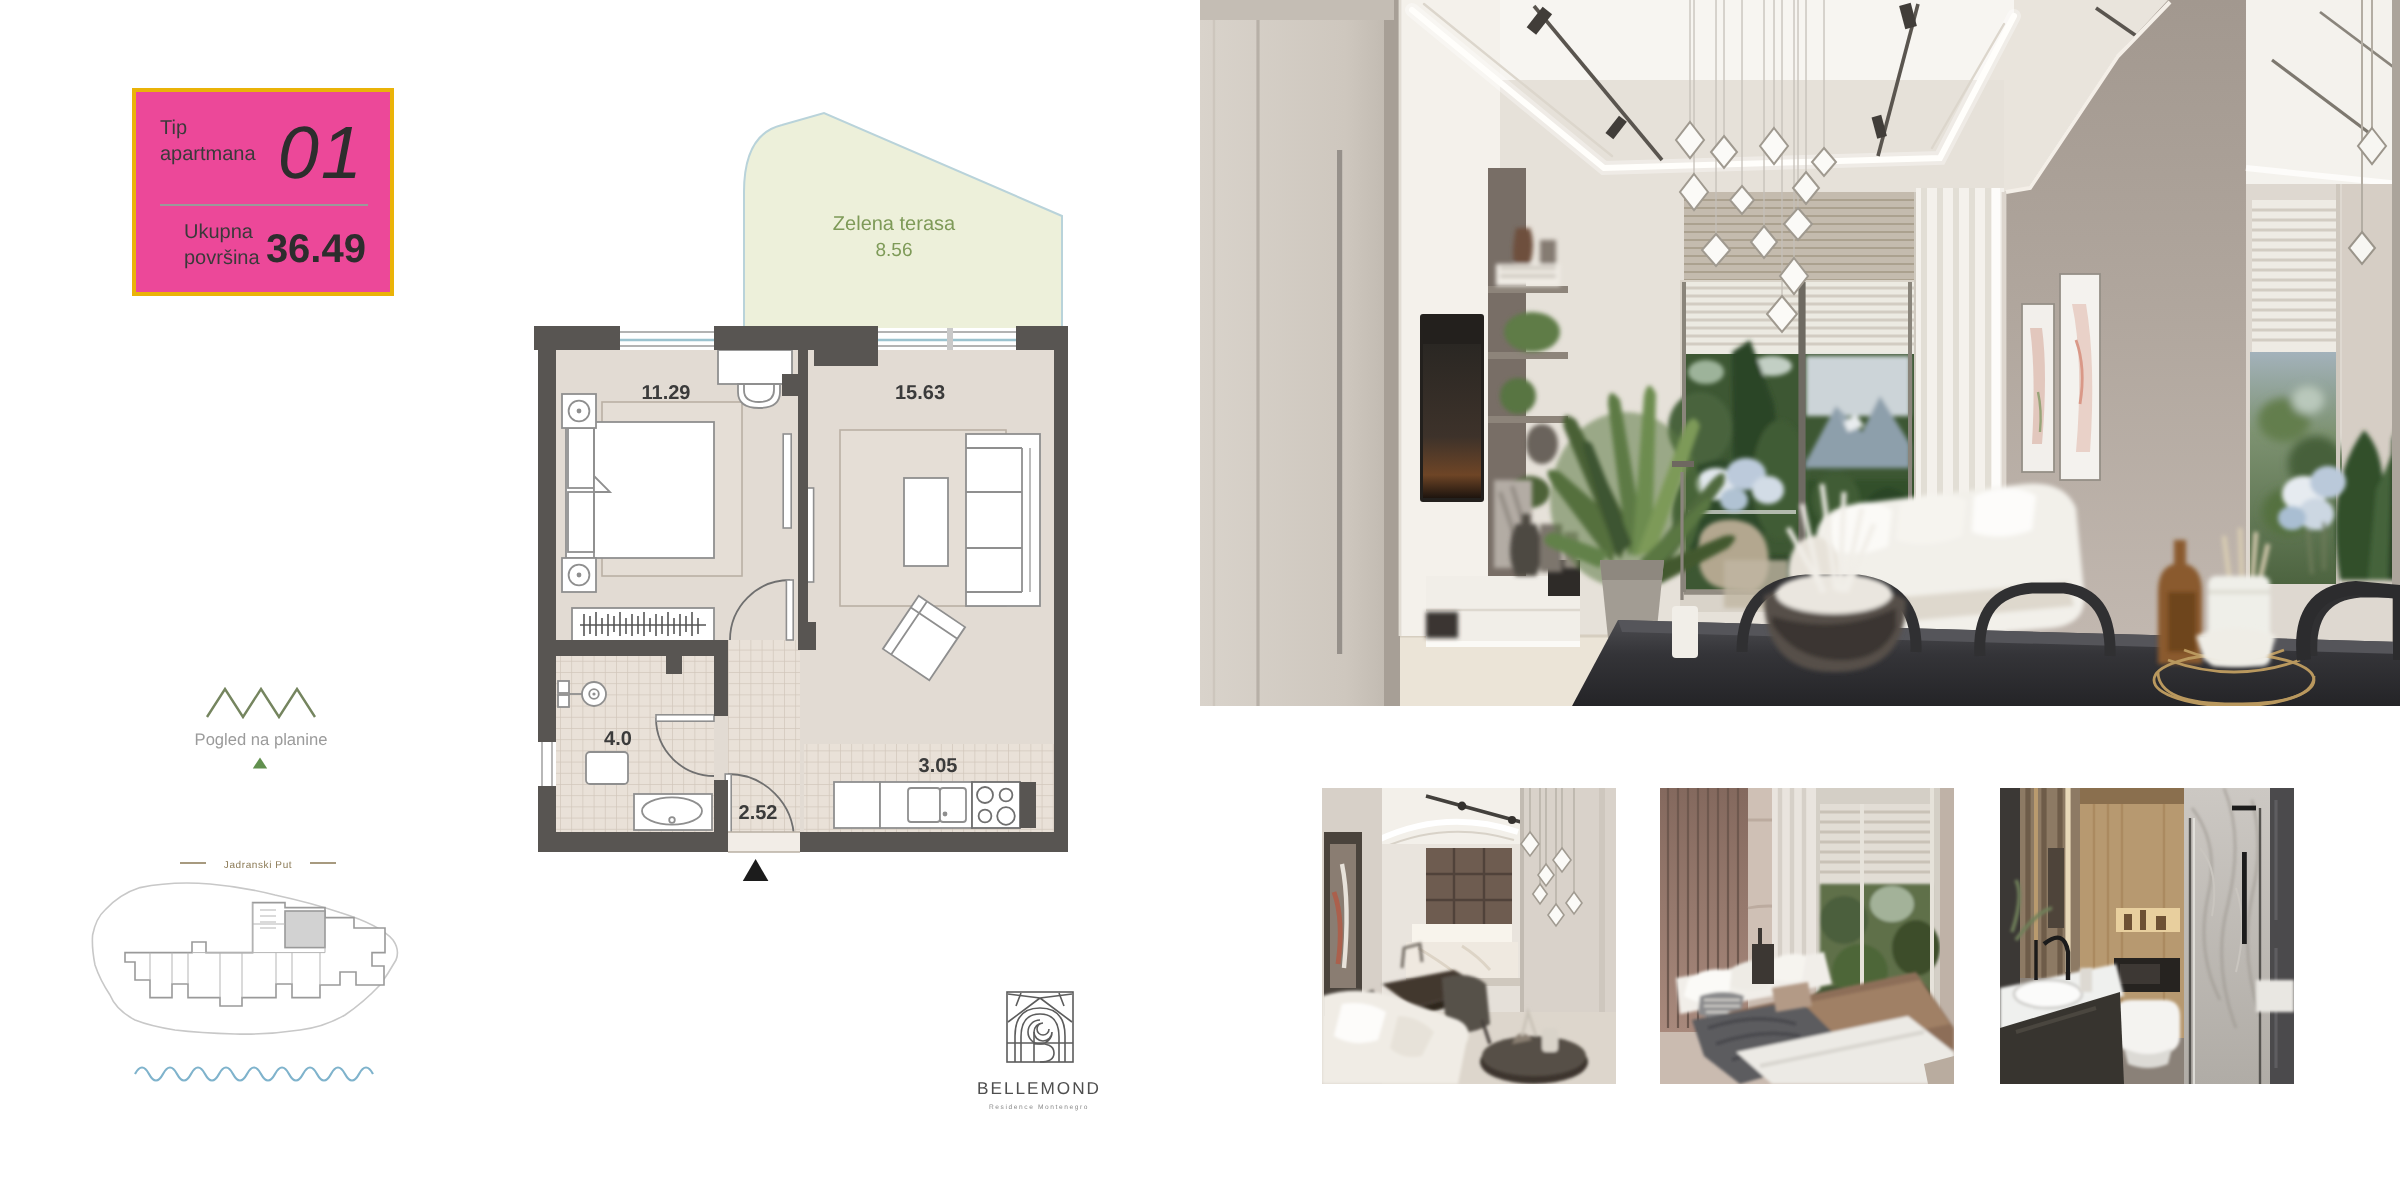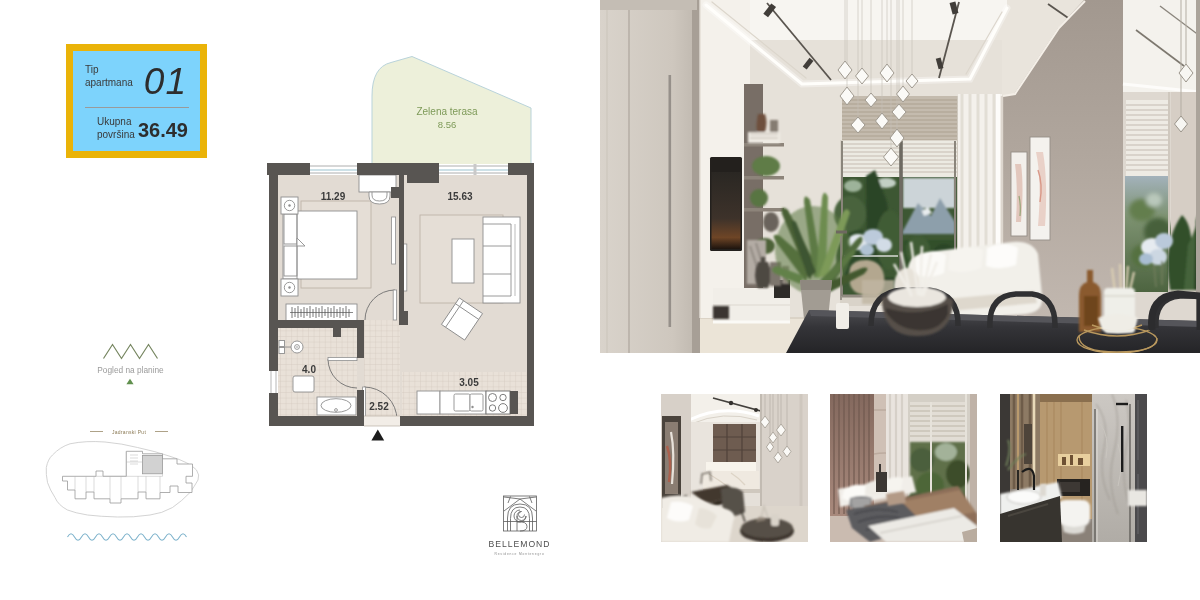--- a/index.html
+++ b/index.html
@@ -3,21 +3,21 @@
 <meta charset="utf-8">
 <style>
   html,body{margin:0;padding:0;}
   body{width:1200px;height:600px;position:relative;background:#ffffff;
        font-family:"Liberation Sans",sans-serif;overflow:hidden;}
   .abs{position:absolute;}
 </style>
 </head>
 <body>
 
-<div class="abs" style="left:66px;top:44px;width:127px;height:100px;border:7px solid #eab308;background:#7dd3fc;">
+<div class="abs" style="left:66px;top:44px;width:127px;height:100px;border:2px solid #eab308;background:#ec4899;">
 
   <div class="abs" style="left:12px;top:12px;font-size:10px;line-height:13px;color:#3a3a3a;">Tip<br>apartmana</div>
 
   <div class="abs" style="right:13px;top:10px;font-size:37px;color:#2d2d2d;letter-spacing:1px;font-style:italic;">01</div>
 
   <div class="abs" style="left:12px;right:11px;top:56px;border-top:1px solid #9a9a9a;"></div>
 
   <div class="abs" style="left:12px;top:64px;font-size:10px;line-height:13px;color:#3a3a3a;margin-left:12px;">Ukupna<br>površina</div>
 
   <div class="abs" style="right:12px;top:68px;font-size:20px;color:#2d2d2d;font-weight:bold;">36.49</div>

